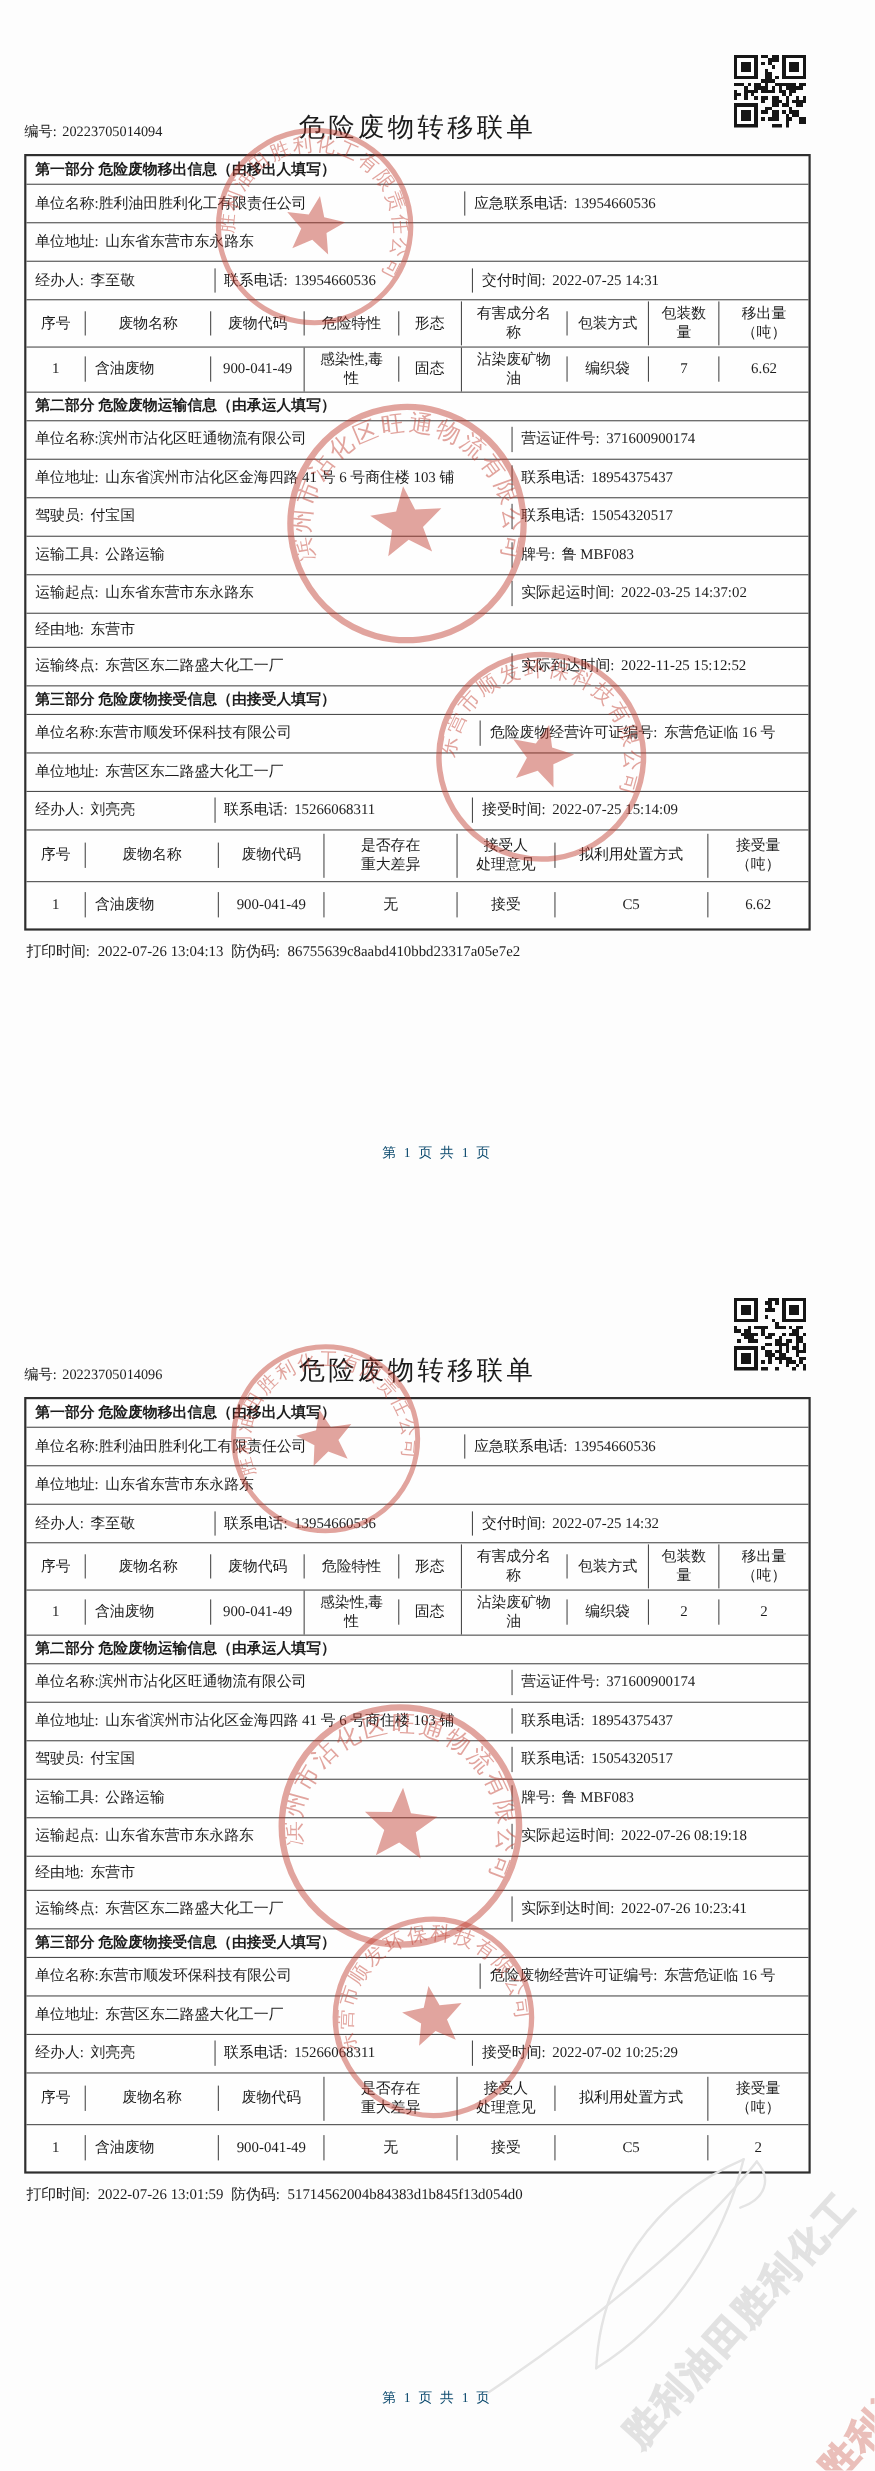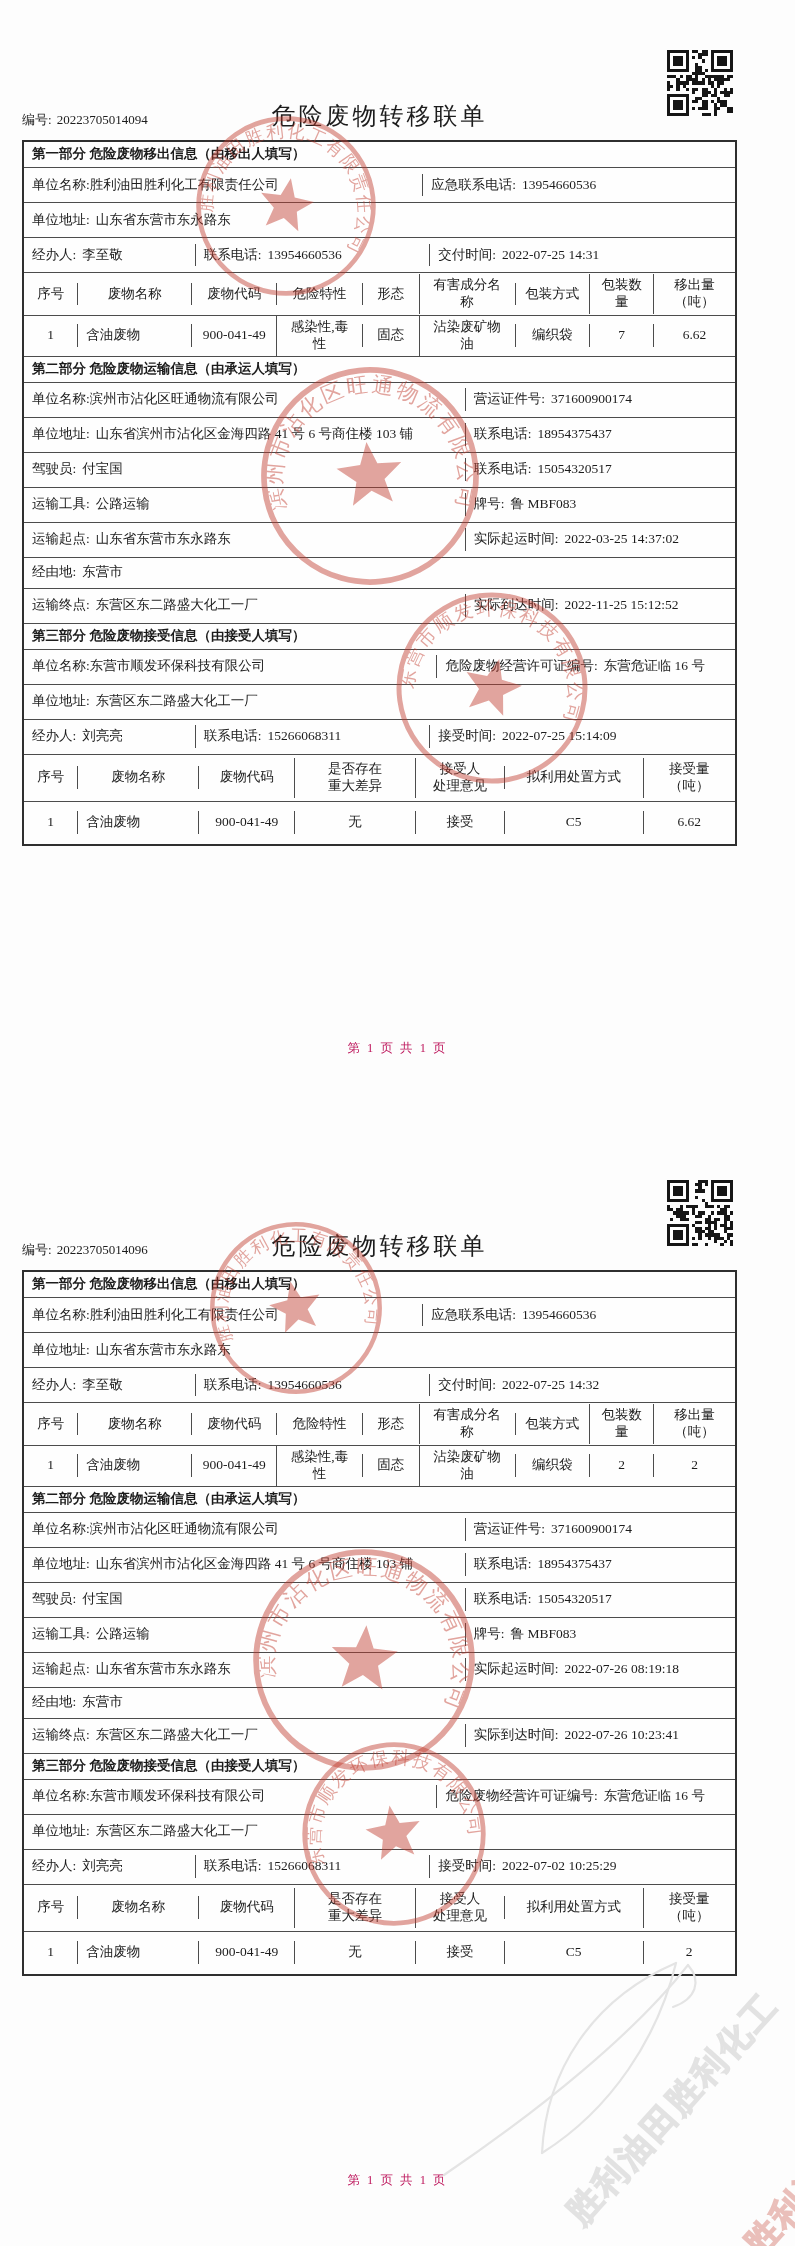--- a/index.html
+++ b/index.html
@@ -27,21 +27,21 @@
   .w6{width:13.5%}.w7{width:10.5%}.w8{width:9%}.w9{width:11.5%}
   .v1{width:7.5%}.v2{width:17%}.v3{width:13.5%}.v4{width:17%}.v5{width:12.5%}.v6{width:19.5%}.v7{width:13%}
   .lb{margin-right:6px;white-space:nowrap;}
   .tight{margin-right:0;}
   .ct{justify-content:center;text-align:center;}
   .pre{white-space:pre-line;}
   .wh{min-height:42px}.wd{min-height:38px}
   .rh{min-height:46px}.rd{min-height:42px}
   .printline{margin-top:10px;font-size:13.5px;padding-left:2px;}
   .printline span{margin-right:7px;}
-  .page-footer{position:absolute;left:0;right:0;text-align:center;font-size:12.5px;color:#be185d;letter-spacing:2px;}
+  .page-footer{position:absolute;left:0;right:0;text-align:center;font-size:12.5px;color:#0c4a6e;letter-spacing:2px;}
   .seal{position:absolute;pointer-events:none;opacity:.45;}
   .swoosh{position:absolute;pointer-events:none;}
   .wm{position:absolute;transform-origin:left center;font-weight:bold;color:transparent;
       -webkit-text-stroke:1.5px #e2e2e2;letter-spacing:3px;pointer-events:none;white-space:nowrap;font-size:34px;}
   .wm-red{-webkit-text-stroke:1.5px #eabfba;}
 </style>
 </head>
 <body>
 
 <section class="doc" style="top:28px">
@@ -354,20 +354,23 @@
     <div class="rw rd">
       <div class="cl ct v1">1</div>
       <div class="cl v2">含油废物</div>
       <div class="cl ct v3">900-041-49</div>
       <div class="cl ct v4">无</div>
       <div class="cl ct v5">接受</div>
       <div class="cl ct v6">C5</div>
       <div class="cl ct v7">6.62</div>
     </div>
   </div>
+  <div class="printline">
+    <span>打印时间:</span><span>2022-07-26 13:04:13</span><span>防伪码:</span><span>86755639c8aabd410bbd23317a05e7e2</span>
+  </div>
 </section>
 
 <div class="page-footer" style="top:1040px">第 1 页 共 1 页</div>
 
 <section class="doc" style="top:1158px">
   <div class="qr"><svg viewBox="0 0 21 21" width="100%" height="100%" shape-rendering="crispEdges">
         <rect x="10" y="0" width="1" height="1" fill="#161616"></rect>
         <rect x="11" y="0" width="1" height="1" fill="#161616"></rect>
         <rect x="12" y="0" width="1" height="1" fill="#161616"></rect>
         <rect x="9" y="1" width="1" height="1" fill="#161616"></rect>
@@ -667,20 +670,23 @@
     <div class="rw rd">
       <div class="cl ct v1">1</div>
       <div class="cl v2">含油废物</div>
       <div class="cl ct v3">900-041-49</div>
       <div class="cl ct v4">无</div>
       <div class="cl ct v5">接受</div>
       <div class="cl ct v6">C5</div>
       <div class="cl ct v7">2</div>
     </div>
   </div>
+  <div class="printline">
+    <span>打印时间:</span><span>2022-07-26 13:01:59</span><span>防伪码:</span><span>51714562004b84383d1b845f13d054d0</span>
+  </div>
 </section>
 
 <div class="page-footer" style="top:2172px">第 1 页 共 1 页</div>
 
 <div class="seal" style="left:192px;top:112px;width:188px;height:188px;transform:rotate(10deg)"><svg viewBox="0 0 200 200" width="100%" height="100%">
     <defs>
         <path id="sealarc0" d="M 27,132 A 78,78 0 1 1 173,132" fill="none"></path>
       </defs>
     <circle cx="100" cy="100" r="93" fill="none" stroke="#c0392b" stroke-width="5"></circle>
     <polygon points="100,70 107.6,89.5 128.5,90.7 112.4,104 117.6,124.3 100,113 82.4,124.3 87.6,104 71.5,90.7 92.4,89.5" fill="#c0392b"></polygon>

